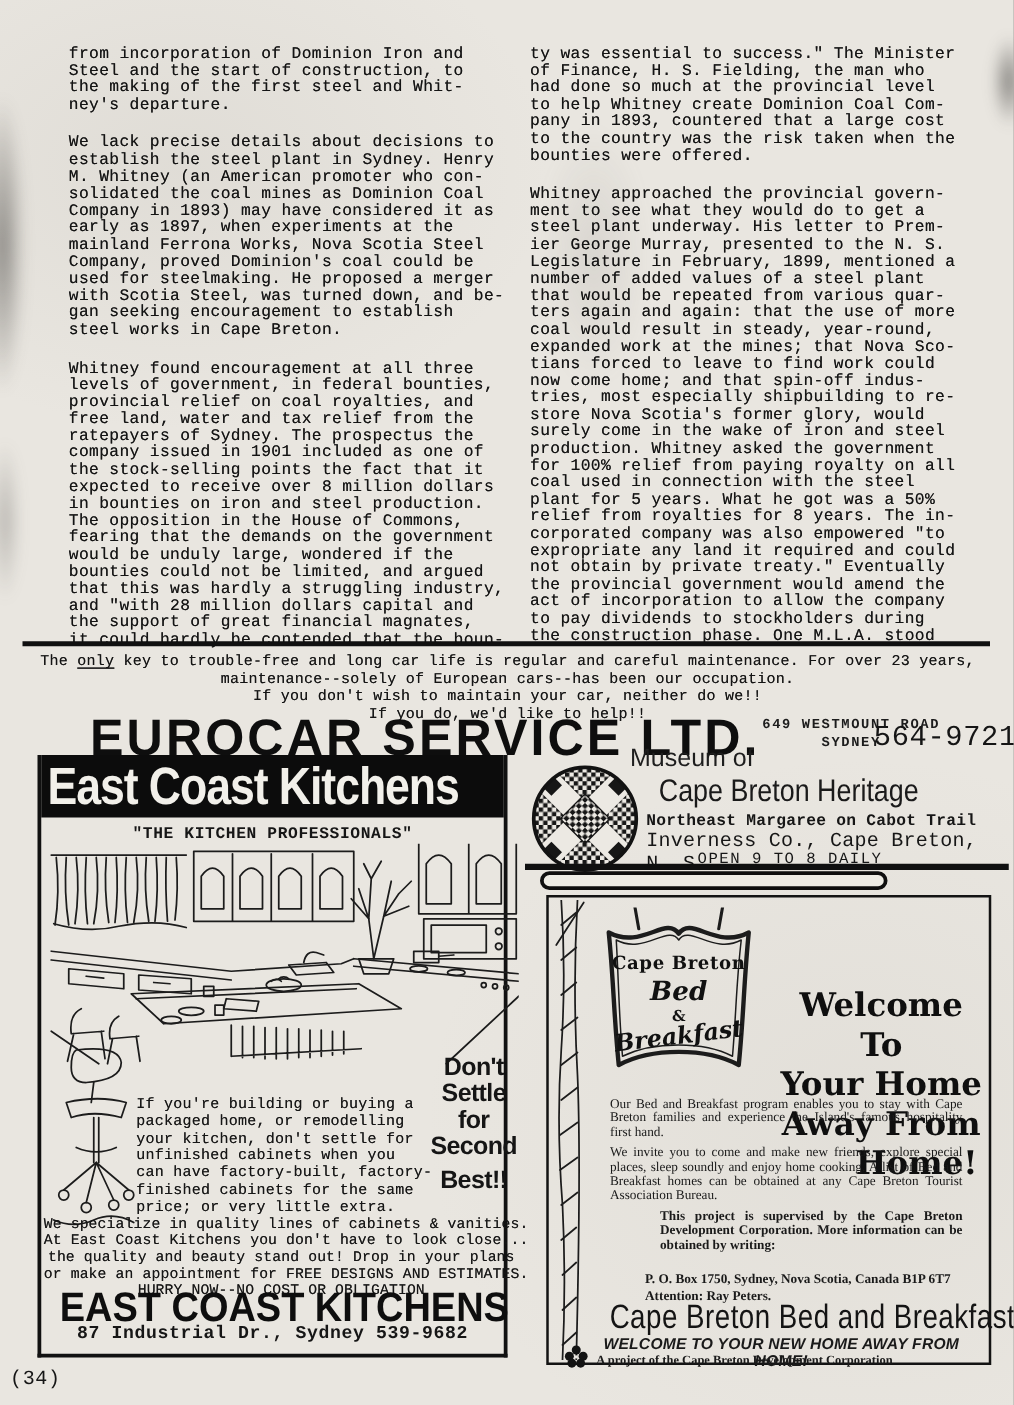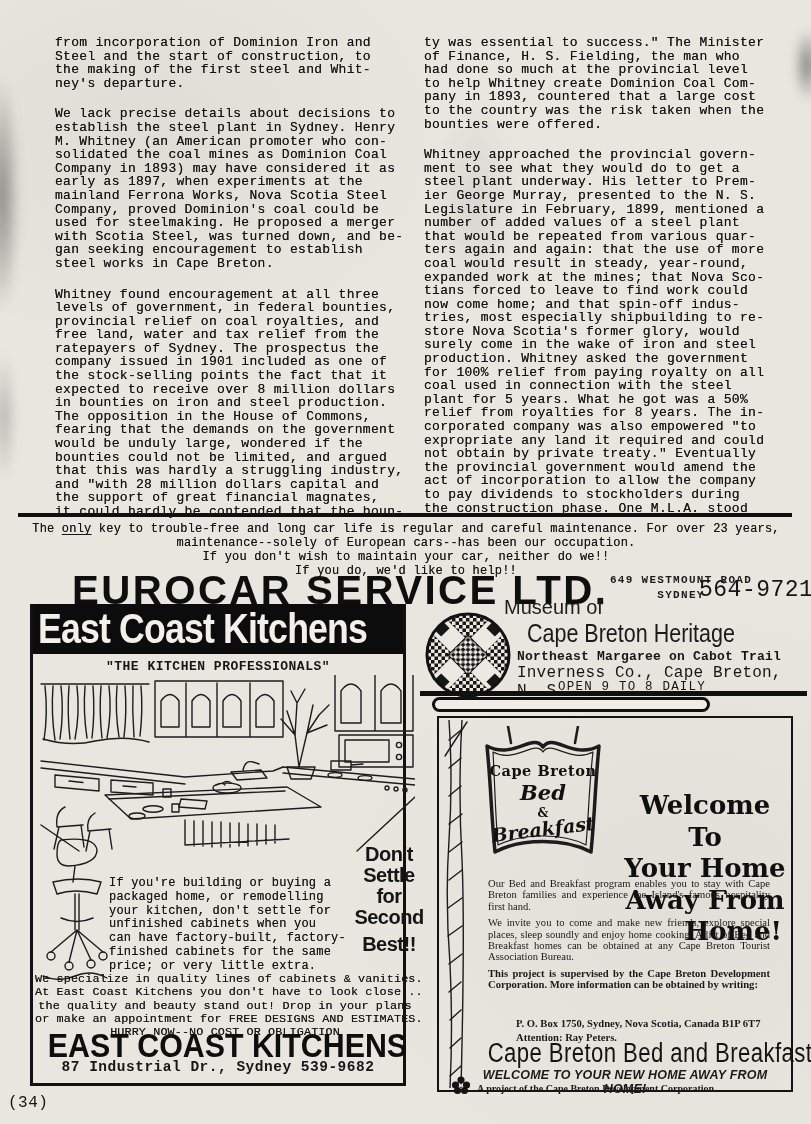--- a/index.html
+++ b/index.html
@@ -43,21 +43,21 @@
   .euro-phone{left:699px;top:577px;font-size:23px;letter-spacing:.5px;color:#151515;white-space:nowrap;}
 
   
   .eck-box{left:30px;top:604px;width:376px;height:482px;border-left:3px solid #111;border-right:3px solid #111;border-bottom:3px solid #111;box-sizing:border-box;}
   .eck-banner{position:absolute;left:0;top:0;width:100%;height:50px;background:#0c0c0c;overflow:hidden;}
   .eck-banner-text{position:absolute;left:5px;top:1px;color:#f2f0ea;font-size:42px;font-weight:bold;letter-spacing:-1px;transform:scaleX(.85);transform-origin:0 50%;white-space:nowrap;}
   .eck-sub{position:absolute;left:0;top:55px;width:100%;text-align:center;font-size:13px;font-weight:bold;letter-spacing:.5px;}
   .eck-art{position:absolute;left:2px;top:71px;}
   .eck-chair{position:absolute;left:6px;top:230px;}
   .eck-pitch{position:absolute;left:76px;top:261px;font-size:12px;line-height:13.8px;white-space:pre;letter-spacing:.2px;text-shadow:0 0 .4px rgba(20,20,20,.7);}
-  .eck-ds{position:absolute;left:314px;top:240px;width:84px;text-align:center;font-weight:bold;font-size:20px;line-height:21px;letter-spacing:-.5px;color:#151515;}
+  .eck-ds{position:absolute;left:304px;top:240px;width:84px;text-align:center;font-weight:bold;font-size:20px;line-height:21px;letter-spacing:-.5px;color:#151515;}
   .eck-ds .best{margin-top:6px;}
   .eck-body{position:absolute;left:2px;top:357px;width:380px;text-align:center;font-size:11.8px;line-height:13.4px;white-space:pre;letter-spacing:.1px;text-shadow:0 0 .4px rgba(20,20,20,.7);}
   .eck-name{position:absolute;left:0;top:423px;width:100%;text-align:center;font-size:33px;font-weight:bold;letter-spacing:0;transform:scaleX(.92);transform-origin:50% 50%;white-space:nowrap;color:#0e0e0e;}
   .eck-addr{position:absolute;left:0;top:455px;width:100%;text-align:center;font-size:14.5px;font-weight:bold;letter-spacing:.5px;}
 
   
   .mus-logo{left:424px;top:611px;}
   .mus-t1{left:504px;top:596px;font-size:20px;color:#1e1e1e;}
   .mus-t2{left:527px;top:619px;font-size:25px;color:#1a1a1a;transform:scaleX(.86);transform-origin:0 50%;white-space:nowrap;}
   .mus-a1{left:517px;top:649px;font-size:13px;letter-spacing:.2px;font-weight:bold;}
@@ -72,21 +72,21 @@
   .bnb-sign{left:477px;top:726px;width:132px;height:142px;}
   .bnb-sign-text{position:absolute;left:0;top:0;width:132px;text-align:center;color:#111;}
   .st-cb{position:absolute;left:0;top:36px;width:100%;font-size:14.5px;font-weight:bold;letter-spacing:.5px;}
   .st-bed{position:absolute;left:0;top:54px;width:100%;font-size:21px;font-weight:bold;font-style:italic;}
   .st-amp{position:absolute;left:0;top:80px;width:100%;font-size:12px;font-weight:bold;}
   .st-bf{position:absolute;left:0;top:92px;width:100%;font-size:19px;font-weight:bold;font-style:italic;transform:rotate(-7deg);}
   .bnb-welcome{left:620px;top:742px;width:170px;font-size:26px;font-weight:bold;line-height:31.5px;text-align:center;color:#0f0f0f;margin-top:48px;}
   .bnb-welcome .w-last{text-align:right;padding-right:8px;}
   .bnb-paras{left:488px;top:878px;width:282px;font-size:10.6px;line-height:11.3px;text-align:justify;color:#1a1a1a;}
   .bnb-paras p{margin:0 0 5.5px 0;}
-  .bnb-paras p.bold{font-weight:bold;}
+  .bnb-paras p.bold{font-weight:bold;margin-left:40px;}
   .bnb-contact{left:516px;top:1017px;font-size:10.6px;font-weight:bold;line-height:13.5px;color:#1a1a1a;}
   .bnb-name{left:458px;top:1038px;width:330px;text-align:center;font-size:27px;letter-spacing:.5px;transform:scaleX(.82);transform-origin:50% 50%;white-space:nowrap;color:#141414;}
   .bnb-tagline{left:462px;top:1068px;width:326px;text-align:center;font-size:12.5px;font-weight:bold;font-style:italic;letter-spacing:.2px;color:#1a1a1a;}
   .bnb-flower{left:450px;top:1074px;}
   .bnb-foot{left:477px;top:1083px;font-size:10px;font-weight:bold;color:#1a1a1a;}
 
   .page-num{left:8px;top:1094px;font-size:16px;letter-spacing:.5px;}
   svg .ink{stroke:#1c1c1c;fill:none;stroke-width:1.4;stroke-linecap:round;stroke-linejoin:round;}
 </style>
 </head>

